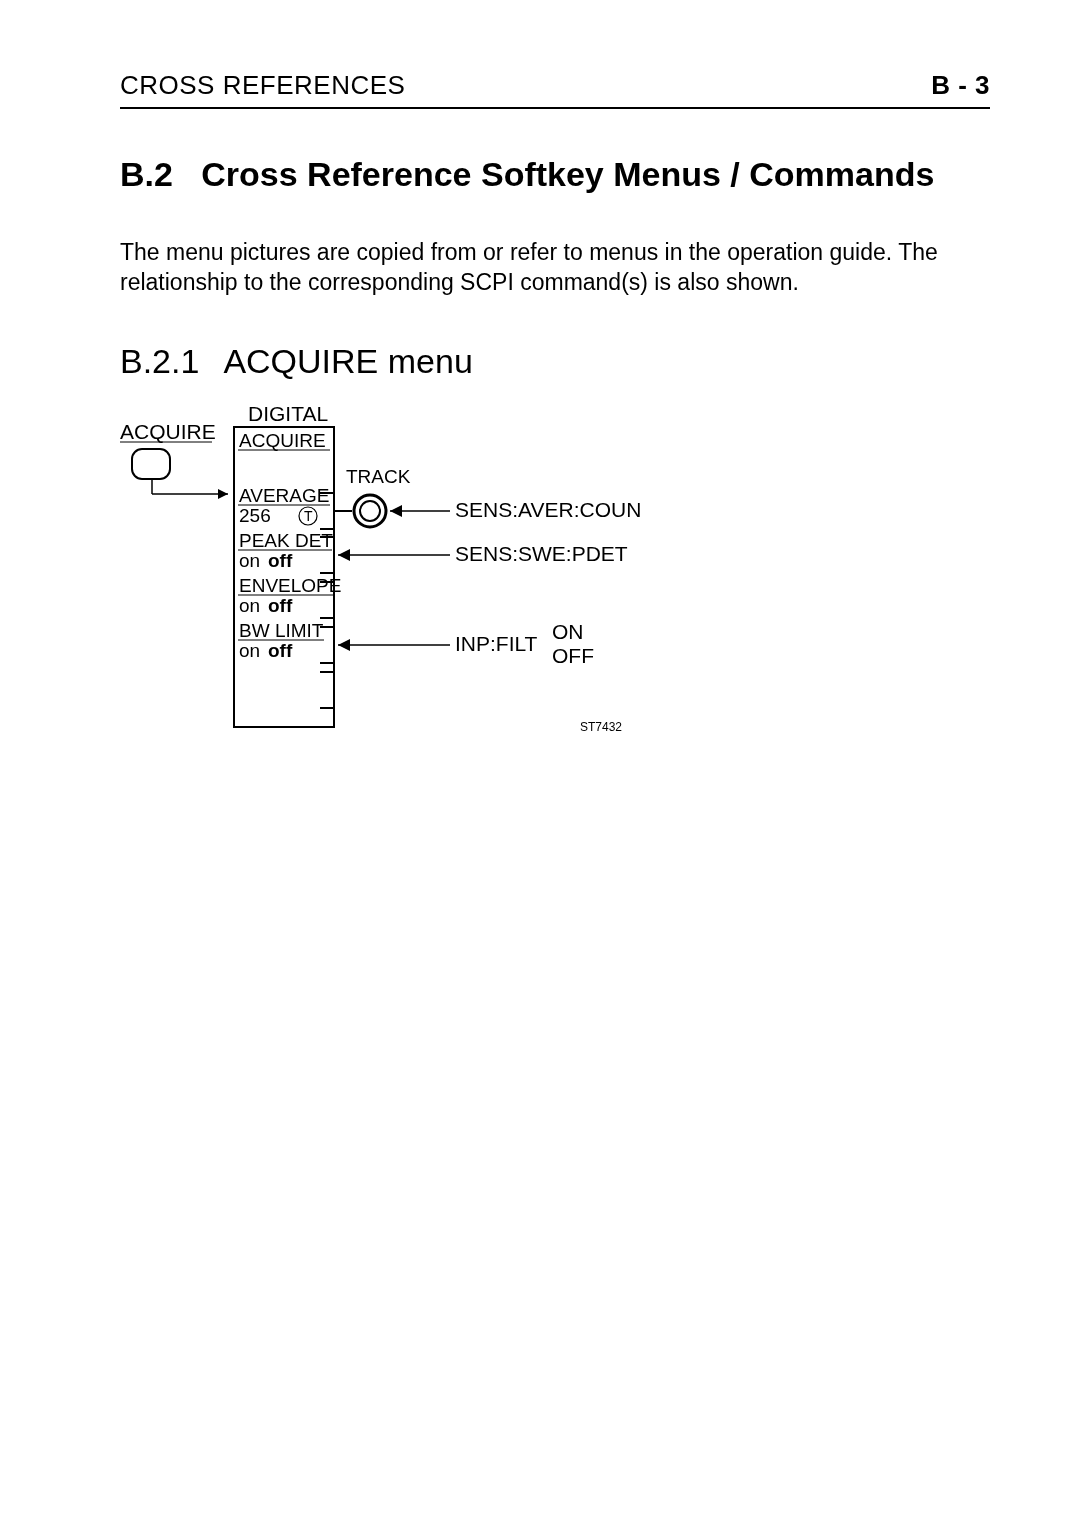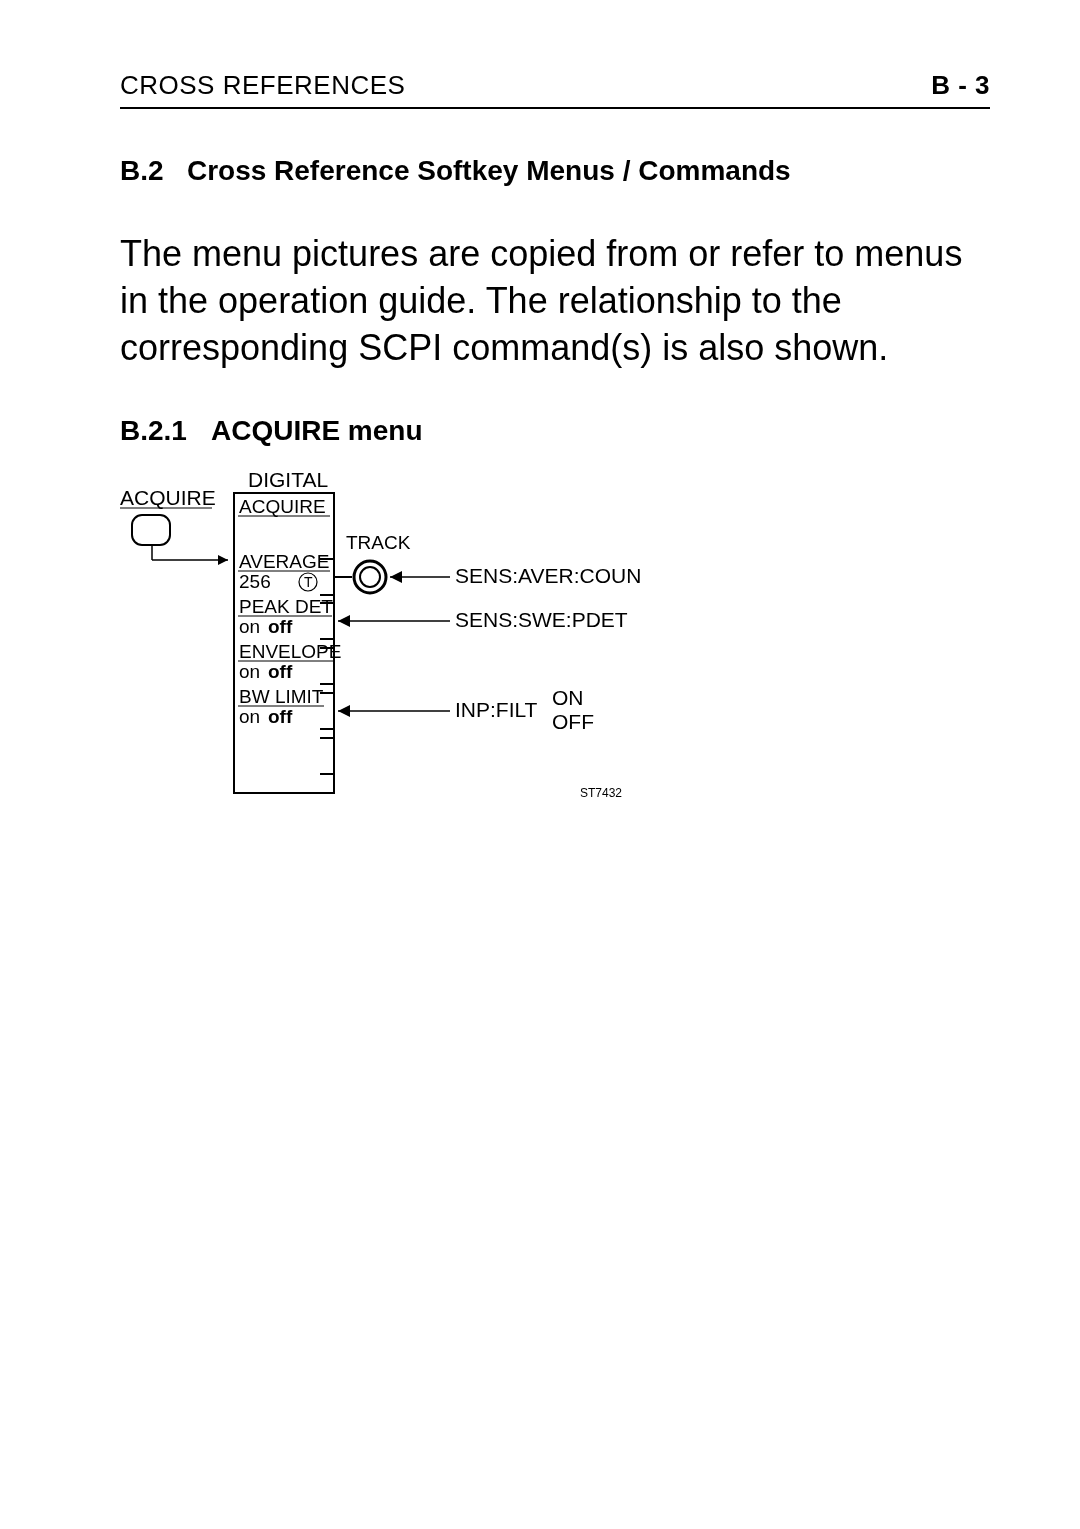--- a/index.html
+++ b/index.html
@@ -26,32 +26,32 @@
     letter-spacing: 0.5px;
   }
   .header-left { font-weight: 400; }
   .header-right { font-weight: 700; }
   .rule {
     height: 2px;
     background: #000;
     margin-top: 6px;
   }
   .h1 {
-    font-size: 28px;
+    font-size: 34px;
     font-weight: 700;
     margin-top: 46px;
   }
   .body-text {
-    font-size: 36px;
+    font-size: 23px;
     margin-top: 44px;
     line-height: 1.3;
   }
   .h2 {
-    font-size: 28px;
-    font-weight: 700;
+    font-size: 34px;
+    font-weight: 400;
     margin-top: 44px;
   }
   .h2 .secnum { margin-right: 24px; }
   .diagram-wrap {
     position: relative;
     margin-top: 18px;
     height: 360px;
     text-decoration: underline;
   }
   .diagram-wrap svg { position: absolute; left: 0; top: 0; }

